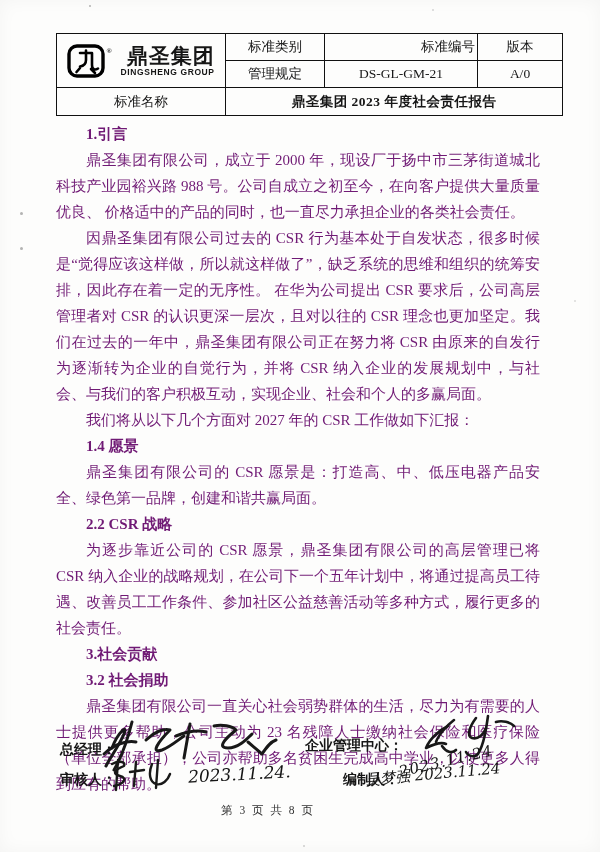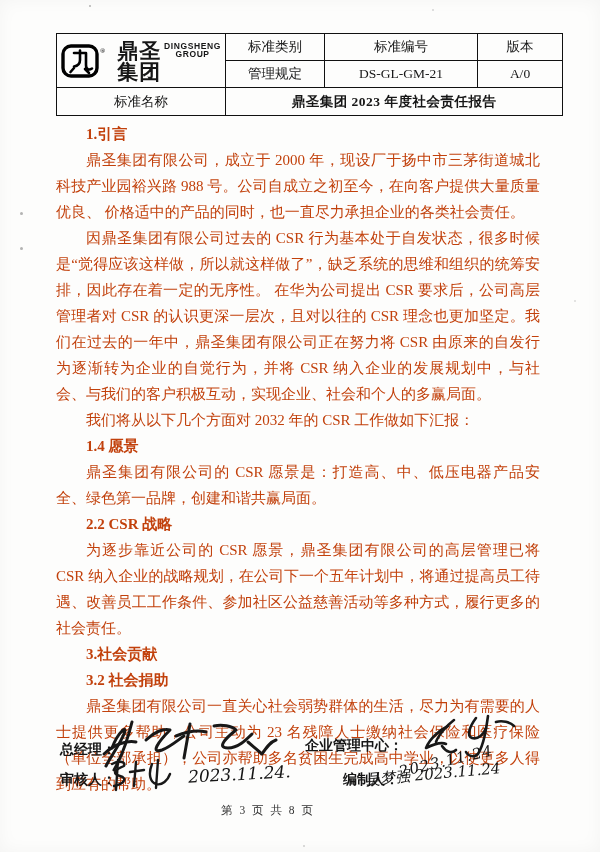--- a/index.html
+++ b/index.html
@@ -21,28 +21,28 @@
   .hdr td{
     border:1.5px solid #111;
     text-align:center;vertical-align:middle;
     font-size:13.5px;height:26px;padding:0 2px;
     color:#161616;
   }
   .hdr .logo-cell{padding:2px 4px;}
   .logo-wrap{display:flex;align-items:center;justify-content:center;gap:5px;}
   .logo-mark{flex:0 0 auto;display:block;}
   .logo-reg{font-size:7px;vertical-align:top;position:relative;top:-10px;left:-4px;font-weight:bold;}
-  .logo-text{display:flex;flex-direction:row;align-items:flex-start;line-height:1;}
+  .logo-text{display:flex;flex-direction:column;align-items:flex-end;line-height:1;}
   .logo-cn{font-size:21px;font-weight:900;letter-spacing:1px;font-family:"Liberation Sans","DejaVu Sans",sans-serif;}
   .logo-en{font-size:8.5px;font-weight:bold;letter-spacing:0.6px;margin-top:2px;font-family:"Liberation Sans","DejaVu Sans",sans-serif;}
   .hdr .doc-title{font-weight:bold;letter-spacing:0.5px;}
   
   .doc-body{
     position:absolute;left:56px;top:121px;width:484px;
-    font-size:15px;line-height:26px;color:#c2410c;
+    font-size:15px;line-height:26px;color:#701a75;
   }
   .doc-body .p{margin:0;text-indent:2em;text-align:justify;}
   .doc-body .h{margin:0;font-weight:bold;padding-left:2em;text-align:left;}
   
   .sig-label{position:absolute;font-size:14px;font-weight:bold;color:#161616;white-space:nowrap;}
   .sig-svg{position:absolute;}
   .hand{
     position:absolute;font-size:16px;color:#151515;white-space:nowrap;
     font-family:"DejaVu Serif","Liberation Serif",serif;font-style:italic;
   }
@@ -69,40 +69,40 @@
             <path d="M13 9 h6 v7 c0 4 -2.5 6 -6 6.5 M25 9 h-6 M25 9 v12 c0 4.5 3 5.5 6 3.5 M19 9 v-2.5 M13 24 l-3.5 4 M24 25 l4 4" fill="none" stroke="#000" stroke-width="2.6" stroke-linecap="round"></path>
           </svg>
           <span class="logo-reg">®</span>
           <span class="logo-text">
             <span class="logo-cn">鼎圣集团</span>
             <span class="logo-en">DINGSHENG GROUP</span>
           </span>
         </div>
       </td>
       <td style="width:94px;">标准类别</td>
-      <td style="width:148px;">标准编号</td>
+      <td style="width:148px;text-align:right;">标准编号</td>
       <td style="width:80px;">版本</td>
     </tr>
     <tr>
       <td>管理规定</td>
       <td>DS-GL-GM-21</td>
       <td>A/0</td>
     </tr>
     <tr>
       <td style="height:27px;">标准名称</td>
       <td colspan="3" class="doc-title">鼎圣集团 2023 年度社会责任报告</td>
     </tr>
   </tbody>
     </table>
 
   <div class="doc-body">
     <p class="h">1.引言</p>
     <p class="p">鼎圣集团有限公司，成立于 2000 年，现设厂于扬中市三茅街道城北科技产业园裕兴路 988 号。公司自成立之初至今，在向客户提供大量质量优良、 价格适中的产品的同时，也一直尽力承担企业的各类社会责任。</p>
     <p class="p">因鼎圣集团有限公司过去的 CSR 行为基本处于自发状态，很多时候是“觉得应该这样做，所以就这样做了”，缺乏系统的思维和组织的统筹安排，因此存在着一定的无序性。 在华为公司提出 CSR 要求后，公司高层管理者对 CSR 的认识更深一层次，且对以往的 CSR 理念也更加坚定。我们在过去的一年中，鼎圣集团有限公司正在努力将 CSR 由原来的自发行为逐渐转为企业的自觉行为，并将 CSR 纳入企业的发展规划中，与社会、与我们的客户积极互动，实现企业、社会和个人的多赢局面。</p>
-    <p class="p">我们将从以下几个方面对 2032 年的 CSR 工作做如下汇报：</p>
+    <p class="p">我们将从以下几个方面对 2027 年的 CSR 工作做如下汇报：</p>
     <p class="h">1.4 愿景</p>
     <p class="p">鼎圣集团有限公司的 CSR 愿景是：打造高、中、低压电器产品安全、绿色第一品牌，创建和谐共赢局面。</p>
     <p class="h">2.2 CSR 战略</p>
     <p class="p">为逐步靠近公司的 CSR 愿景，鼎圣集团有限公司的高层管理已将 CSR 纳入企业的战略规划，在公司下一个五年计划中，将通过提高员工待遇、改善员工工作条件、参加社区公益慈善活动等多种方式，履行更多的社会责任。</p>
     <p class="h">3.社会贡献</p>
     <p class="h">3.2 社会捐助</p>
     <p class="p">鼎圣集团有限公司一直关心社会弱势群体的生活，尽力为有需要的人士提供更多帮助，公司主动为 23 名残障人士缴纳社会保险和医疗保险（单位全部承担），公司亦帮助多名贫困生完成高中学业，以使更多人得到应有的帮助。</p>
   </div>
 
   <div class="sig-label" style="left:60px;top:741px;">总经理：</div>

